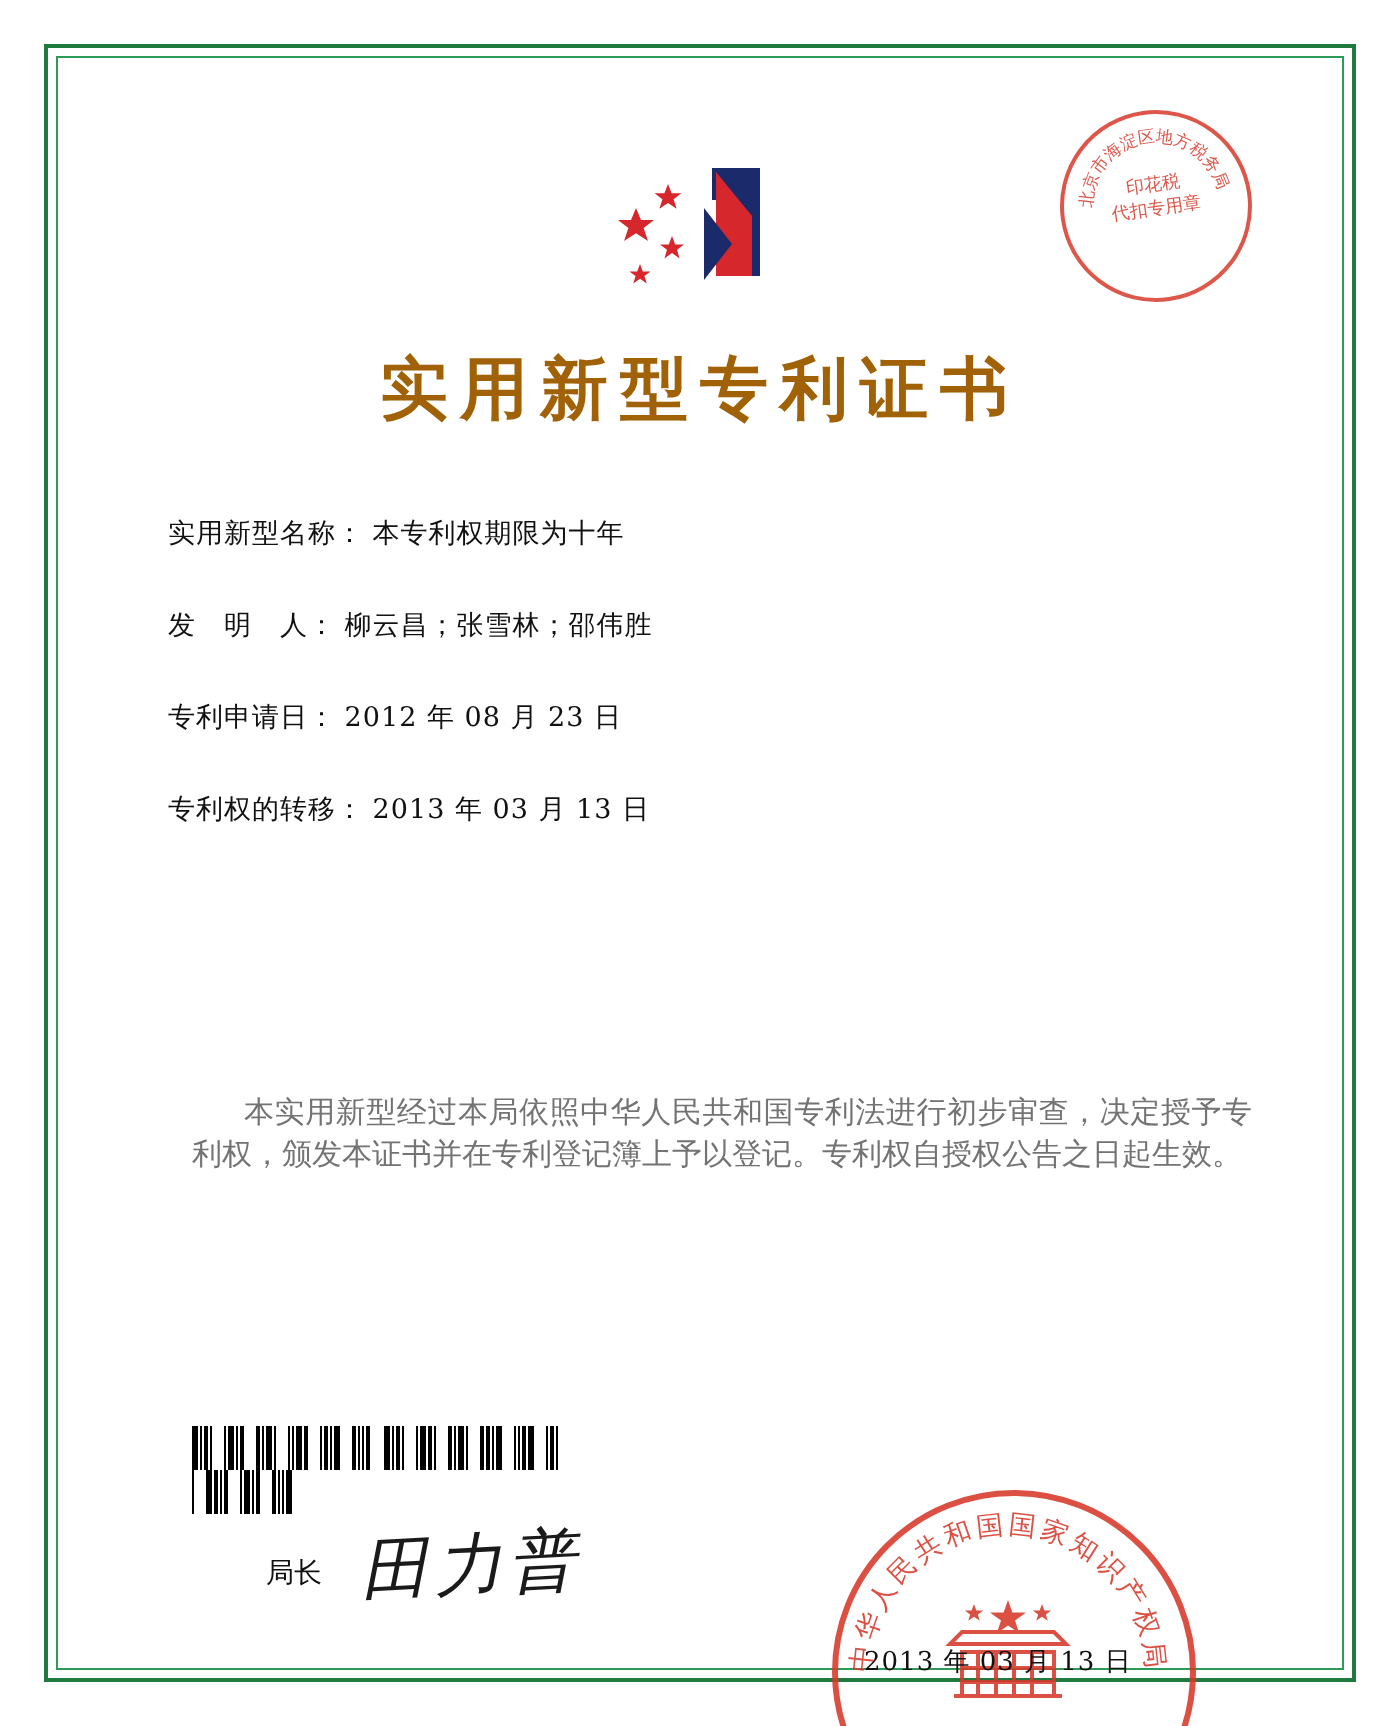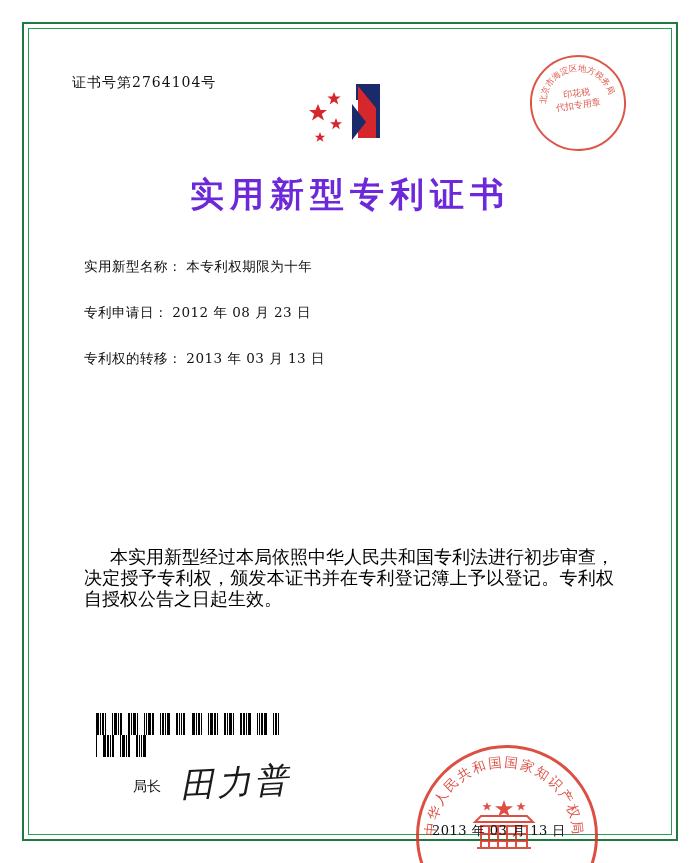--- a/index.html
+++ b/index.html
@@ -100,21 +100,21 @@
   
   .title {
     position: absolute;
     left: 0;
     right: 0;
     top: 172px;
     text-align: center;
     font-size: 34px;
     font-weight: bold;
     letter-spacing: 6px;
-    color: #6d28d9;
+    color: #a16207;
     font-family: "DejaVu Serif", "Liberation Serif", serif;
   }
 
   
   .fields {
     position: absolute;
     left: 84px;
     top: 258px;
     width: 530px;
   }
@@ -130,26 +130,26 @@
     letter-spacing: 0.5px;
   }
   .field-value {
     display: inline-block;
     letter-spacing: 0.5px;
   }
 
   
   .body-text {
     position: absolute;
-    left: 84px;
+    left: 96px;
     top: 546px;
     width: 530px;
-    font-size: 18px;
+    font-size: 15px;
     line-height: 21px;
-    color: #000000;
+    color: #737373;
     text-align: justify;
     font-family: "DejaVu Serif", "Liberation Serif", serif;
   }
   .body-text p {
     margin: 0 0 2px 0;
     text-indent: 26px;
   }
 
   
   .barcode {
@@ -217,21 +217,20 @@
 
 <div class="page">
 
   <div class="border-outer"></div>
   <div class="border-inner"></div>
   <div class="corner tl"></div>
   <div class="corner tr"></div>
   <div class="corner bl"></div>
   <div class="corner br"></div>
 
-  <div class="cert-no">证书号第2764104号</div>
 
   <div class="logo">
     <svg width="110" height="86" viewBox="0 0 110 86">
 
       <path d="M60 6 L84 6 L84 60 L72 60 L72 22 L60 22 Z" fill="#1b2a6b"></path>
       <path d="M62 8 L80 30 L80 60 L62 60 Z" fill="#d6272c"></path>
       <path d="M56 26 L70 44 L56 62 Z" fill="#1b2a6b"></path>
 
       <polygon points="22,26 24.5,32 31,32 25.8,36 28,42.5 22,38.6 16,42.5 18.2,36 13,32 19.5,32" fill="#d6272c"></polygon>
       <polygon points="38,14 39.8,18.6 44.7,18.6 40.8,21.6 42.3,26.4 38,23.5 33.7,26.4 35.2,21.6 31.3,18.6 36.2,18.6" fill="#d6272c"></polygon>
@@ -254,20 +253,24 @@
       <div>代扣专用章</div>
     </div>
   </div>
 
   <div class="title">实用新型专利证书</div>
 
   <div class="fields">
     <div class="field-row">
       <span class="field-label">实用新型名称：</span>
       <span class="field-value">本专利权期限为十年</span>
+    </div>
+    <div class="field-row">
+      <span class="field-label">发　明　人：</span>
+      <span class="field-value">柳云昌；张雪林；邵伟胜</span>
     </div>
     <div class="field-row">
       <span class="field-label">专利申请日：</span>
       <span class="field-value">2012 年 08 月 23 日</span>
     </div>
     <div class="field-row">
       <span class="field-label">专利权的转移：</span>
       <span class="field-value">2013 年 03 月 13 日</span>
     </div>
   </div>

